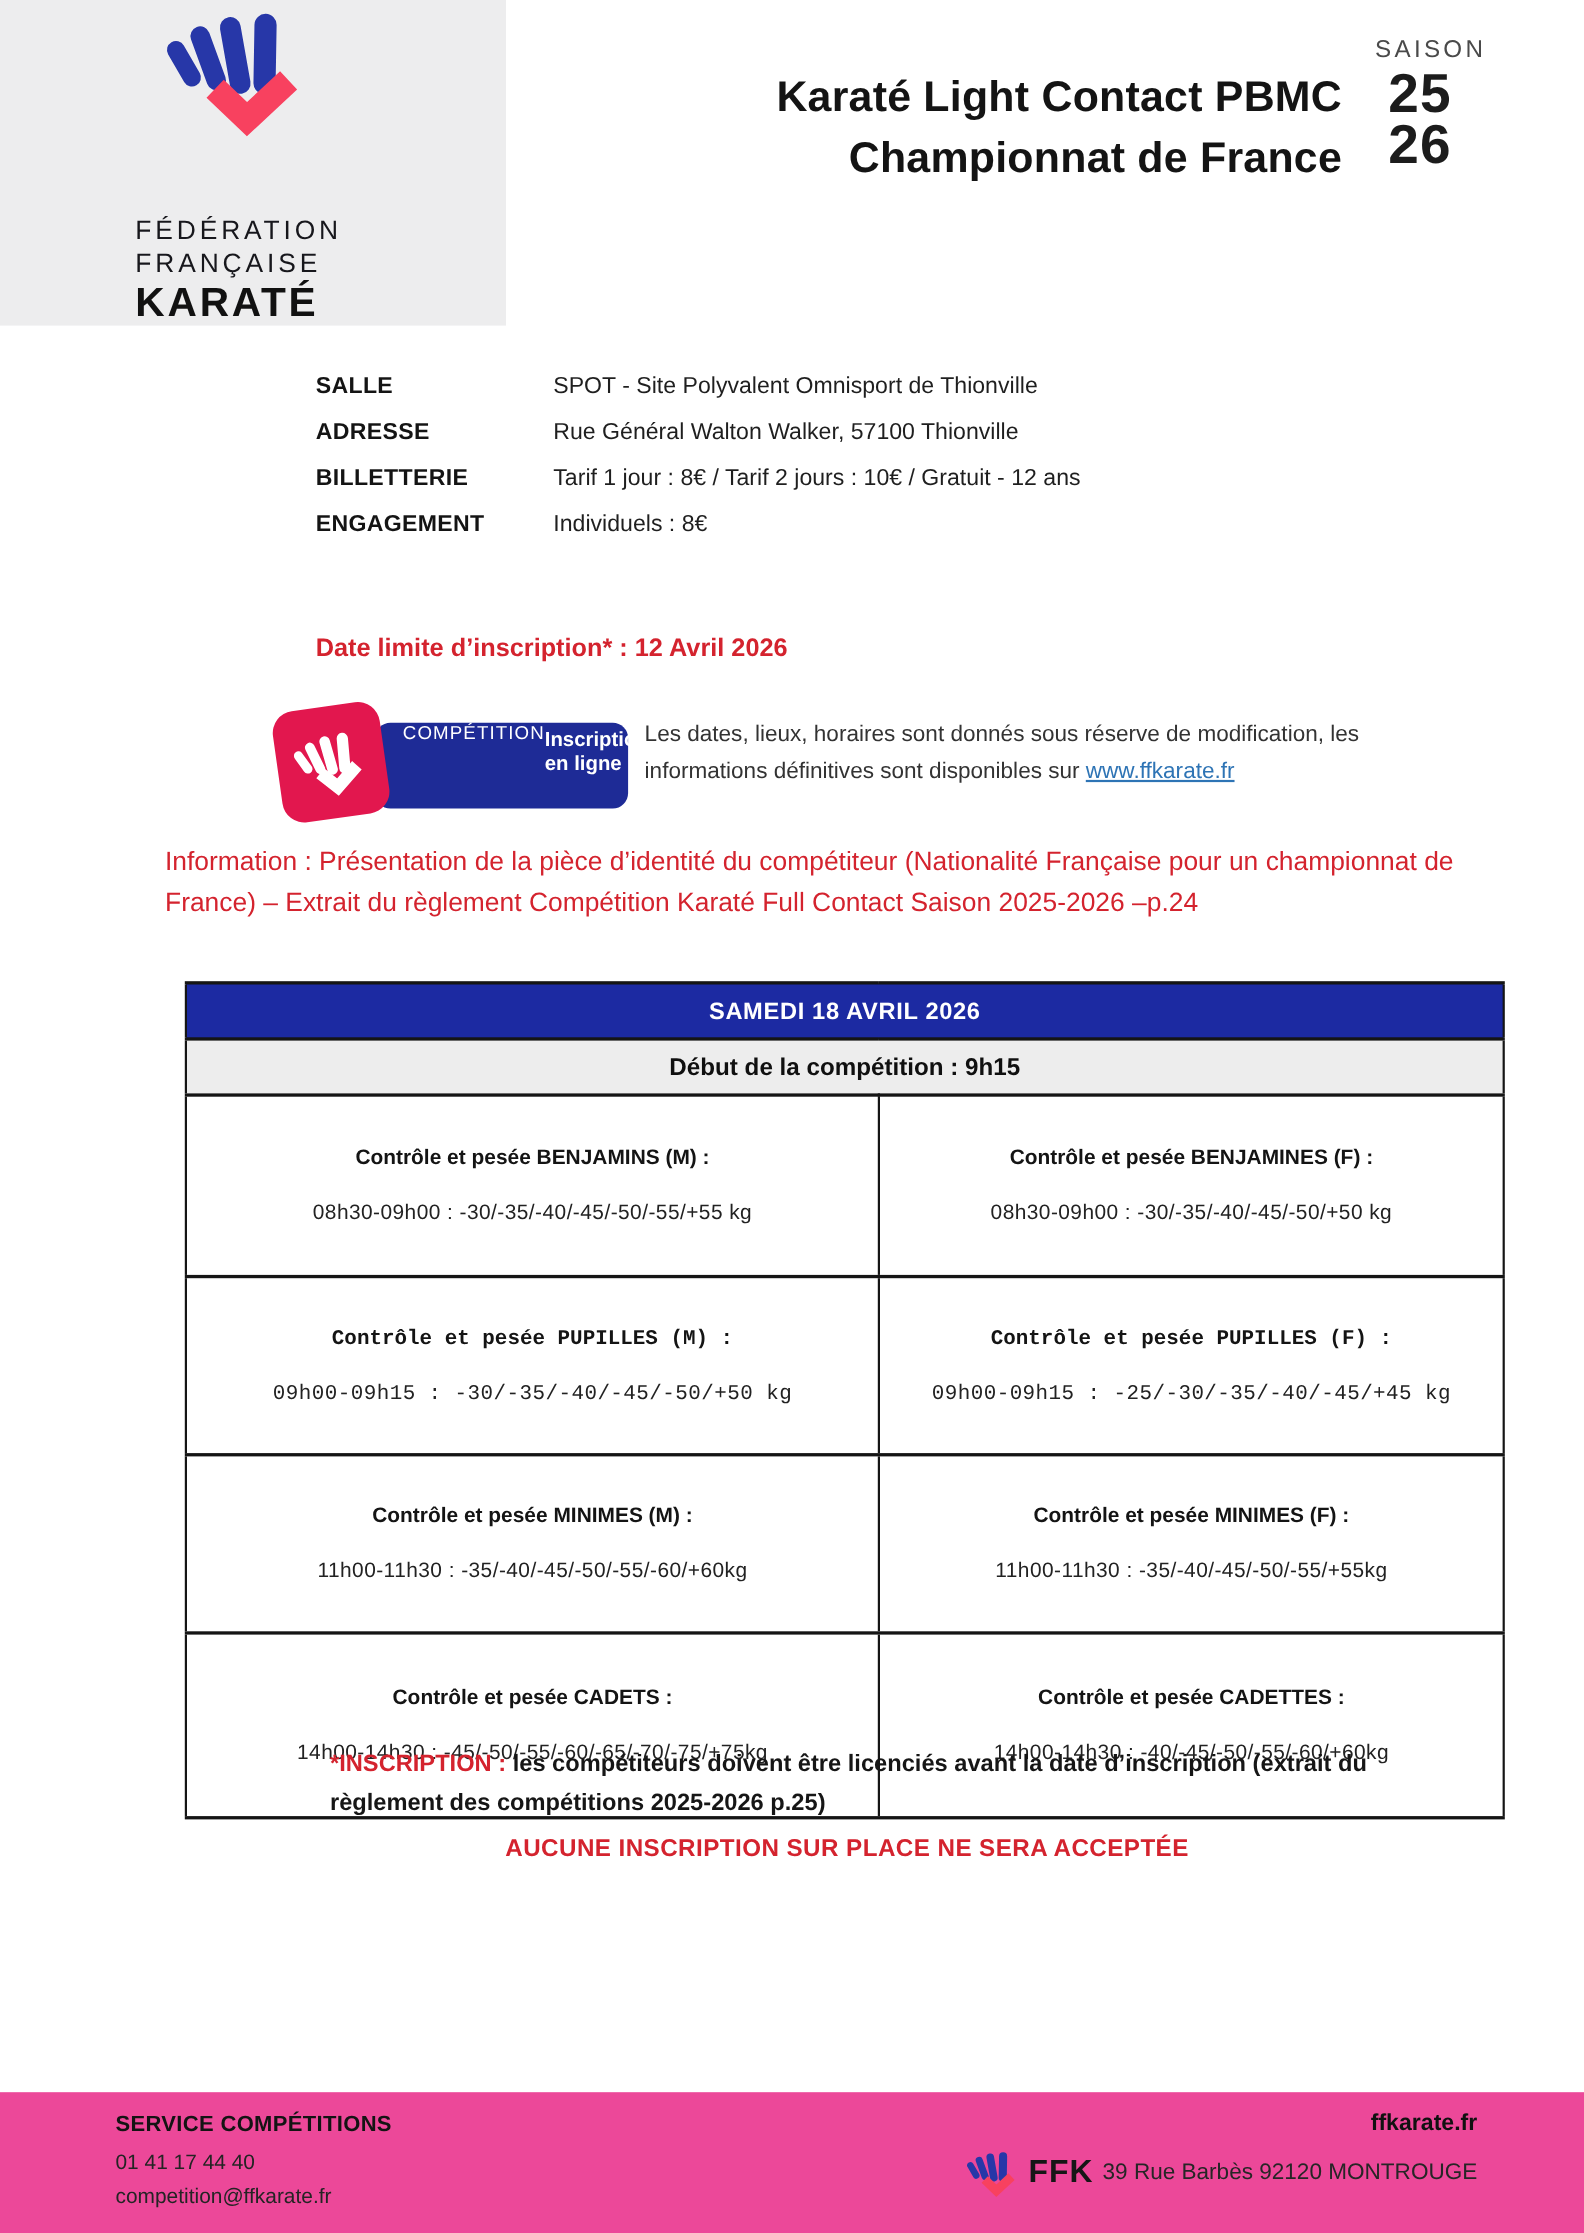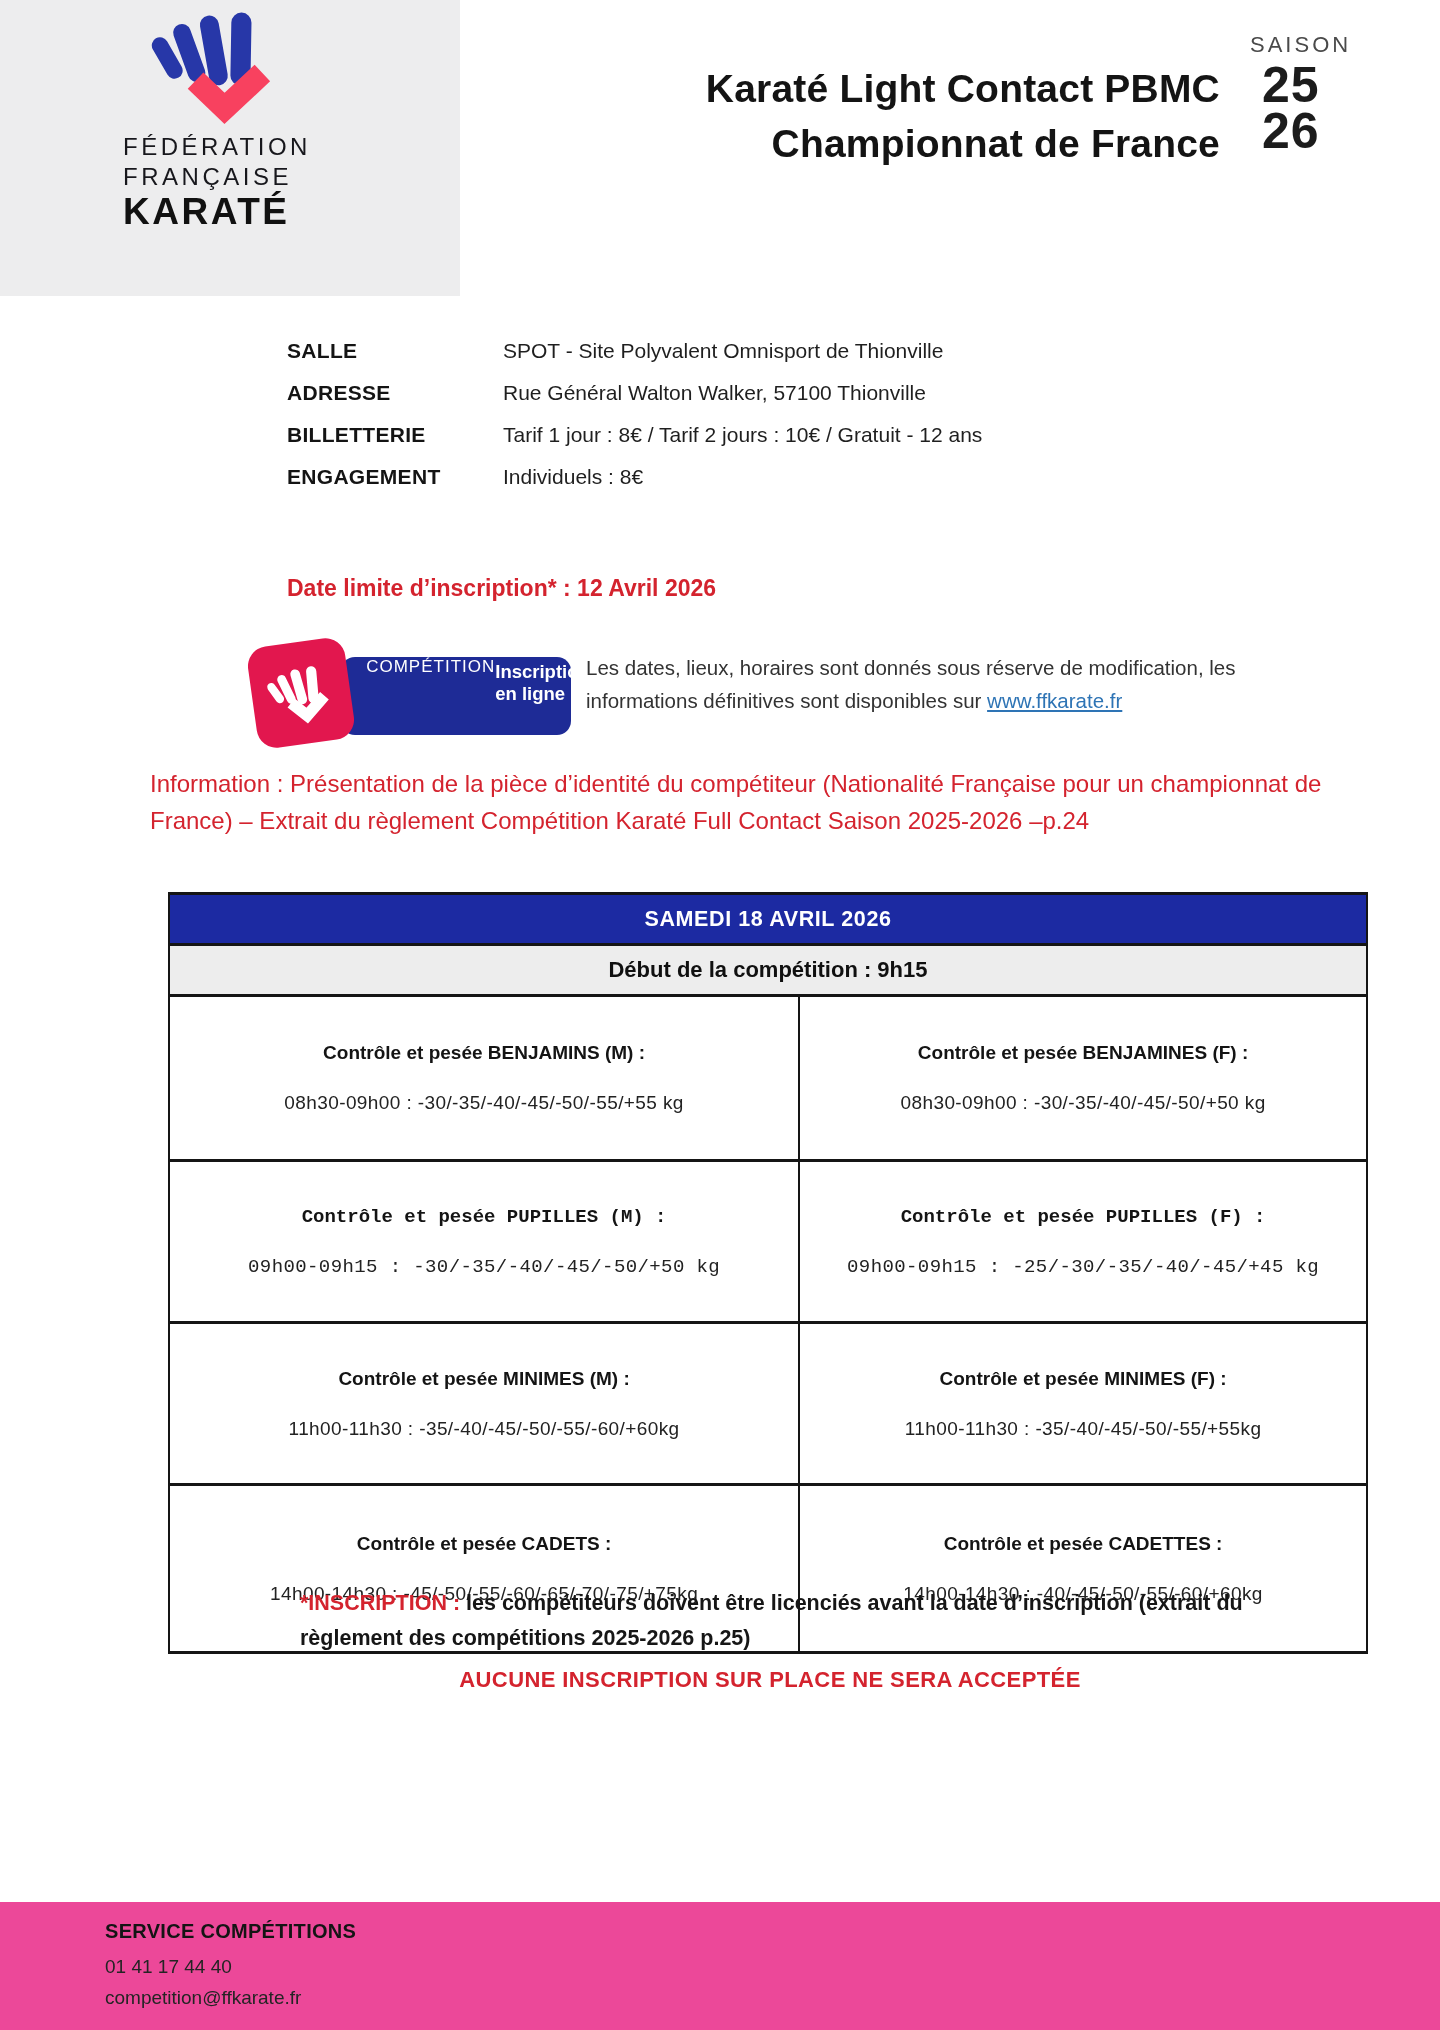--- a/index.html
+++ b/index.html
@@ -5,21 +5,21 @@
   html,body { margin:0; padding:0; background:#fff; }
   .page {
     position:relative; width:1440px; height:2030px; background:#ffffff;
     font-family:"Liberation Sans","DejaVu Sans",sans-serif; color:#1a1a1a; overflow:hidden;
   }
 
   
   .logo-box {
     position:absolute; left:0; top:0; width:460px; height:296px;
     background:#ededee; display:flex; flex-direction:column;
-    align-items:center; justify-content:flex-start; padding-right:26px; box-sizing:border-box;
+    align-items:center; justify-content:space-between; padding-right:26px; box-sizing:border-box;
   }
   .logo-fist { width:136px; height:126px; margin-bottom:6px; }
   .logo-text { text-align:left; }
   .logo-line { font-size:24px; letter-spacing:3.5px; font-weight:500; color:#17171c; line-height:1.25; }
   .logo-karate { font-size:37px; font-weight:800; letter-spacing:2.5px; color:#111; line-height:1.1; }
 
   
   .title-block {
     position:absolute; top:62px; right:220px; text-align:right;
     font-weight:800; font-size:39px; line-height:1.4; color:#141414; letter-spacing:0.2px;
@@ -241,15 +241,31 @@
   </div>
 
   <div class="warning">AUCUNE INSCRIPTION SUR PLACE NE SERA ACCEPTÉE</div>
 
   <div class="footer">
     <div class="footer-left">
       <div class="footer-service">SERVICE COMPÉTITIONS</div>
       <div class="footer-contact">01 41 17 44 40</div>
       <div class="footer-contact">competition@ffkarate.fr</div>
     </div>
+    <div class="footer-right">
+      <div class="footer-site">ffkarate.fr</div>
+      <div class="footer-ffk-line">
+        <svg viewBox="0 0 100 100" aria-hidden="true">
+          <g fill="#2737a8">
+            <rect x="4" y="28" width="13" height="36" rx="6.5" transform="rotate(-30 10.5 46)"></rect>
+            <rect x="21" y="18" width="14" height="48" rx="7" transform="rotate(-20 28 42)"></rect>
+            <rect x="40" y="12" width="15" height="56" rx="7.5" transform="rotate(-10 47.5 40)"></rect>
+            <rect x="61" y="10" width="16" height="58" rx="8" transform="rotate(1 69 39)"></rect>
+          </g>
+          <path d="M33 64 L56 86 L86 58" fill="none" stroke="#f8415f" stroke-width="18" stroke-linecap="butt" stroke-linejoin="miter"></path>
+        </svg>
+        <span class="footer-ffk">FFK</span>
+        <span class="footer-address">39 Rue Barbès 92120 MONTROUGE</span>
+      </div>
+    </div>
   </div>
 
 </div>
 
 </body></html>

